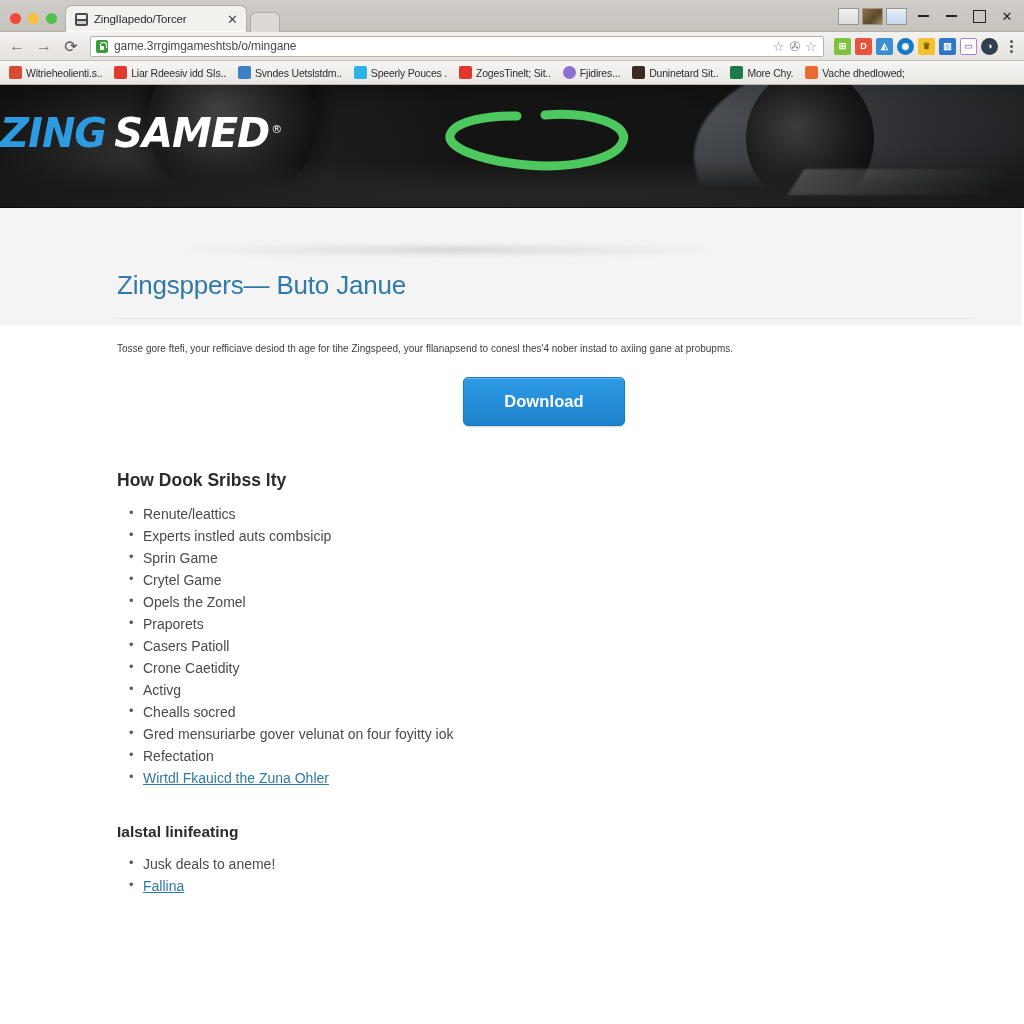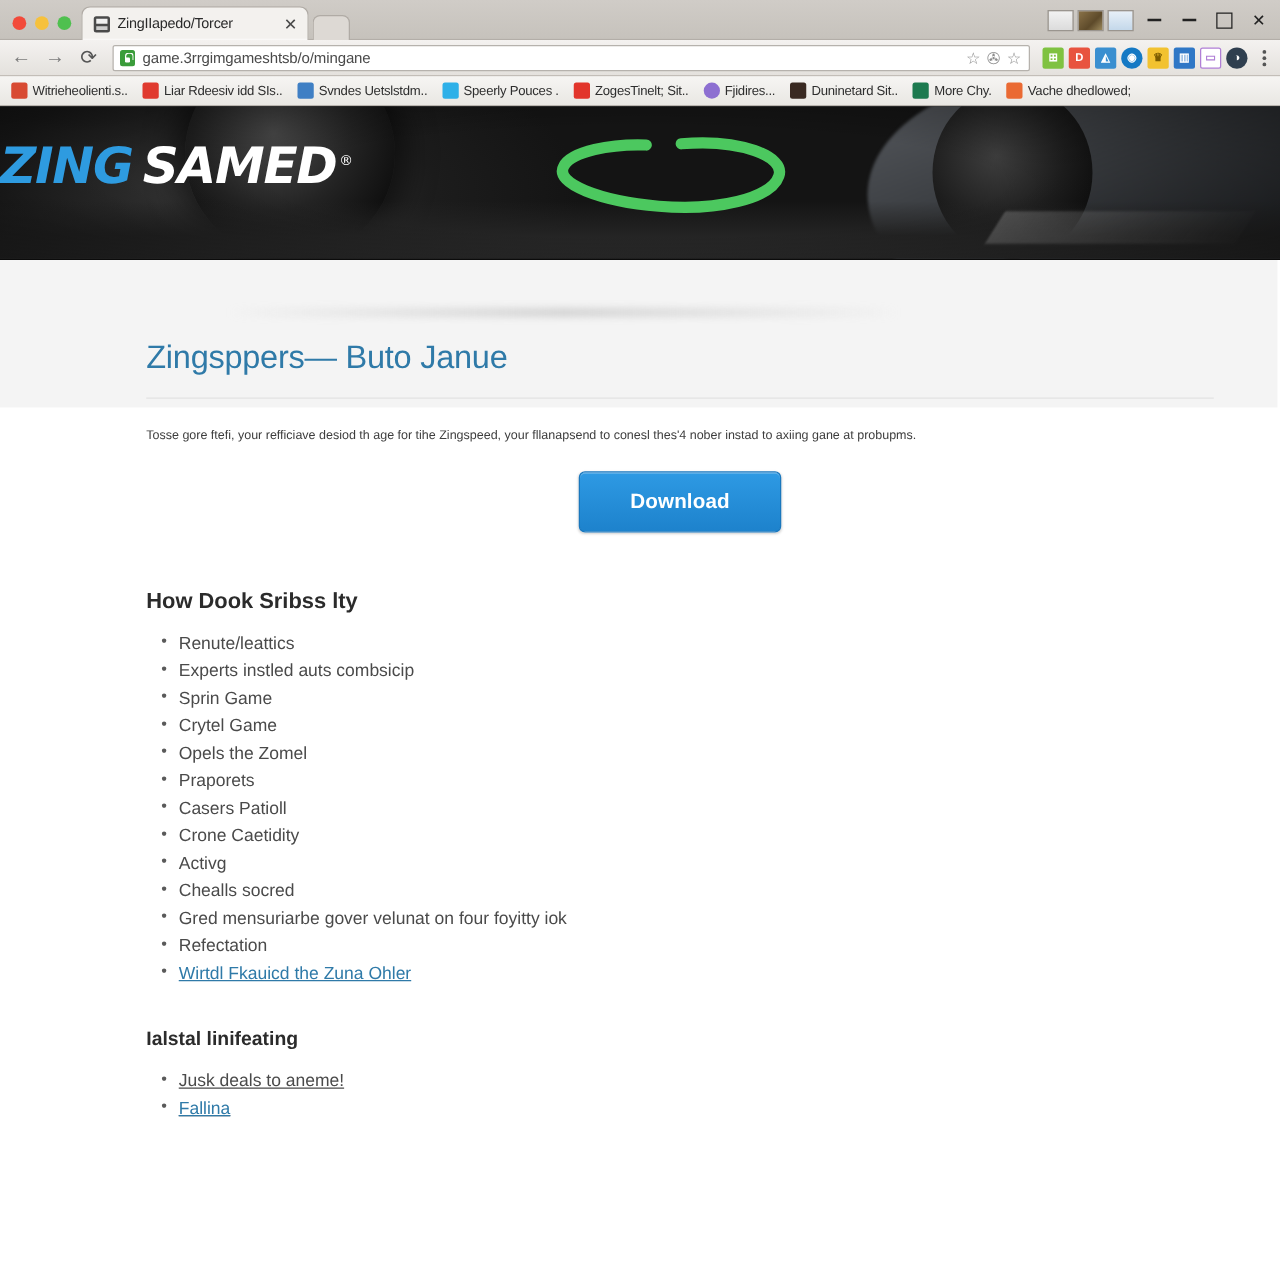--- a/index.html
+++ b/index.html
@@ -367,21 +367,21 @@
     content: "•";
     position: absolute;
     left: -14px; top: -1px;
     color: #5a5a5a;
     font-size: 13px;
   }
   ul.feat li a {
     color: #2f7aa8;
     text-decoration: underline;
   }
-  ul.feat.tight li { line-height: 22px; text-decoration: underline; }
+  ul.feat.tight li { line-height: 22px; }
 
   
   .page-edge {
     position: absolute; top: 0; right: 0; width: 2px; bottom: 0;
     background: #ffffff;
   }
 </style>
 </head>
 <body>
 

